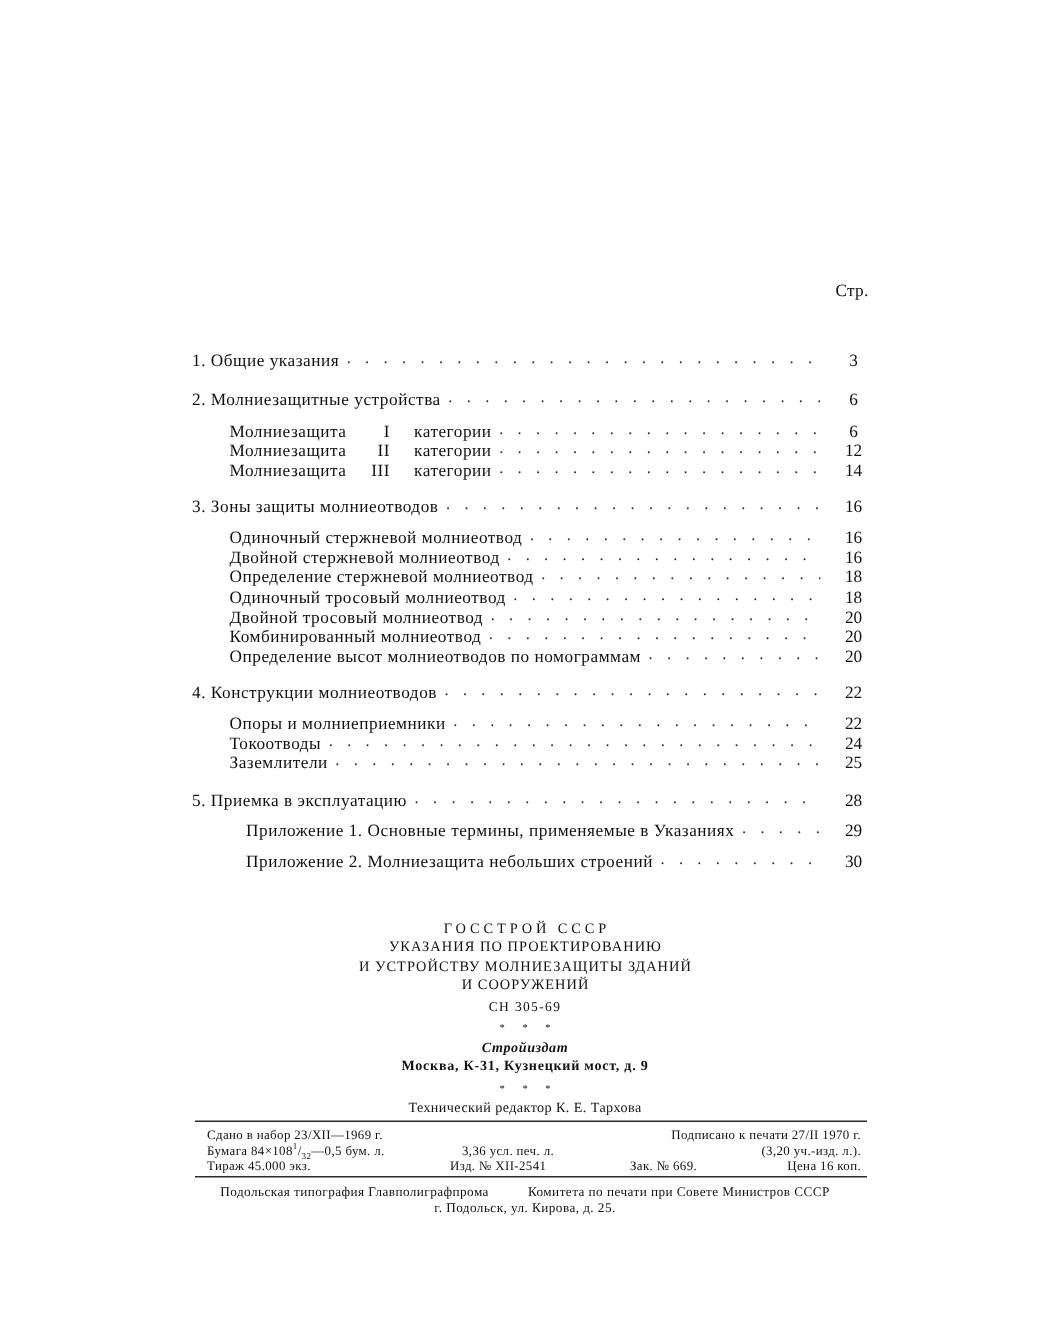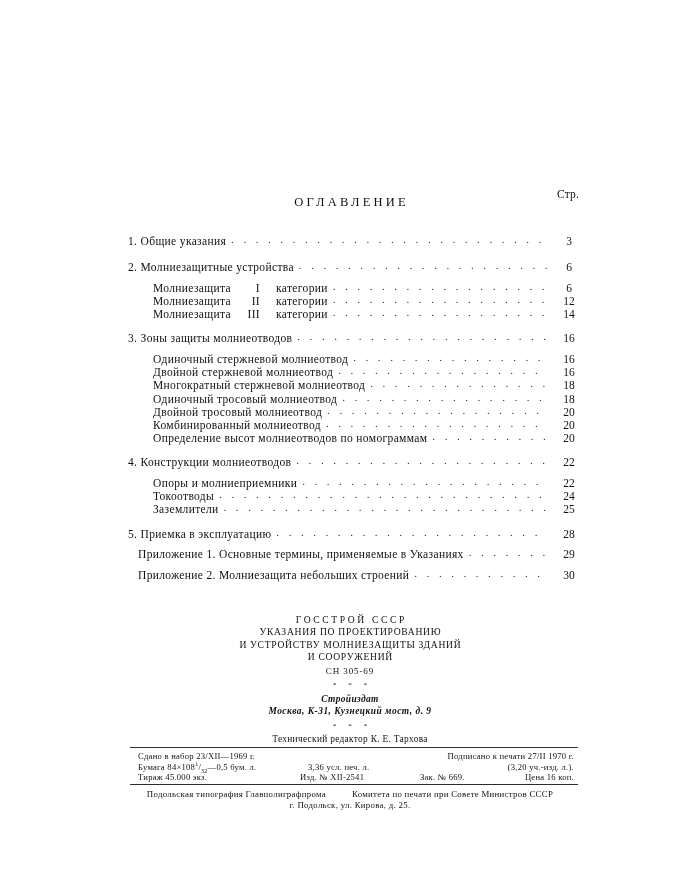--- a/index.html
+++ b/index.html
@@ -75,21 +75,21 @@
     font-size: 11.5px;
   }
 
   
   .lvl1 { margin-top: 16px; }
   .gap-top-lg { margin-top: 12.5px; }
   .gap-top-md { margin-top: 11px; }
   .gap-top-sm { margin-top: 7px; }
   .sub { margin-left: 25px; }
   .sub .pg { flex-basis: 34px; }
-  .appx { margin-left: 10px; }
+  .appx { margin-left: 36px; }
 
   
   .tight { line-height: 13.2px; }
 
   
   .cat-name { display: inline-block; width: 85px; letter-spacing: 0.35px; }
   .cat-num  { display: inline-block; width: 22px; text-align: right; letter-spacing: 0.35px;}
   .cat-word { letter-spacing: 0.35px; margin-left: 16px; }
 
   
@@ -124,21 +124,20 @@
     margin: 4px 0 3px 0;
     line-height: 9px;
   }
   .pub-name {
     font-style: italic;
     font-weight: bold;
     font-size: 9.4px;
     letter-spacing: 0.4px;
   }
   .pub-addr {
-    font-style: italic;
     font-weight: bold;
     font-size: 9.4px;
     letter-spacing: 0.5px;
   }
   .credits {
     font-size: 9.4px;
     line-height: 11.6px;
     letter-spacing: 0.3px;
   }
 
@@ -188,21 +187,20 @@
   .printer .line1 span { display: inline-block; }
   .printer .gapcol { width: 26px; }
 </style>
 </head>
 <body>
 
 <div class="page">
 
   <div class="str-head">Стр.</div>
 
-  <div class="toc-title">ОГЛАВЛЕНИЕ</div>
 
   <div class="toc">
 
     <div class="row lvl1">
       <span class="label">1. Общие указания</span>
       <span class="leader">. . . . . . . . . . . . . . . . . . . . . . . . . . . . . . . . . . . . . . . . . . . . . . .</span>
       <span class="pg">3</span>
     </div>
 
     <div class="row lvl1 gap-top-lg">
@@ -241,21 +239,21 @@
       <span class="pg">16</span>
     </div>
 
     <div class="row sub tight">
       <span class="label">Двойной стержневой молниеотвод</span>
       <span class="leader">. . . . . . . . . . . . . . . . . . . . . . . . . . . . . . . . . . . . . . . . . . . . . . .</span>
       <span class="pg">16</span>
     </div>
 
     <div class="row sub tight">
-      <span class="label">Многократный стержневой молниеотвод</span>
+      <span class="label">Определение стержневой молниеотвод</span>
       <span class="leader">. . . . . . . . . . . . . . . . . . . . . . . . . . . . . . . . . . . . . . . . . . . . . . .</span>
       <span class="pg">18</span>
     </div>
 
     <div class="row sub tight">
       <span class="label">Одиночный тросовый молниеотвод</span>
       <span class="leader">. . . . . . . . . . . . . . . . . . . . . . . . . . . . . . . . . . . . . . . . . . . . . . .</span>
       <span class="pg">18</span>
     </div>
 

